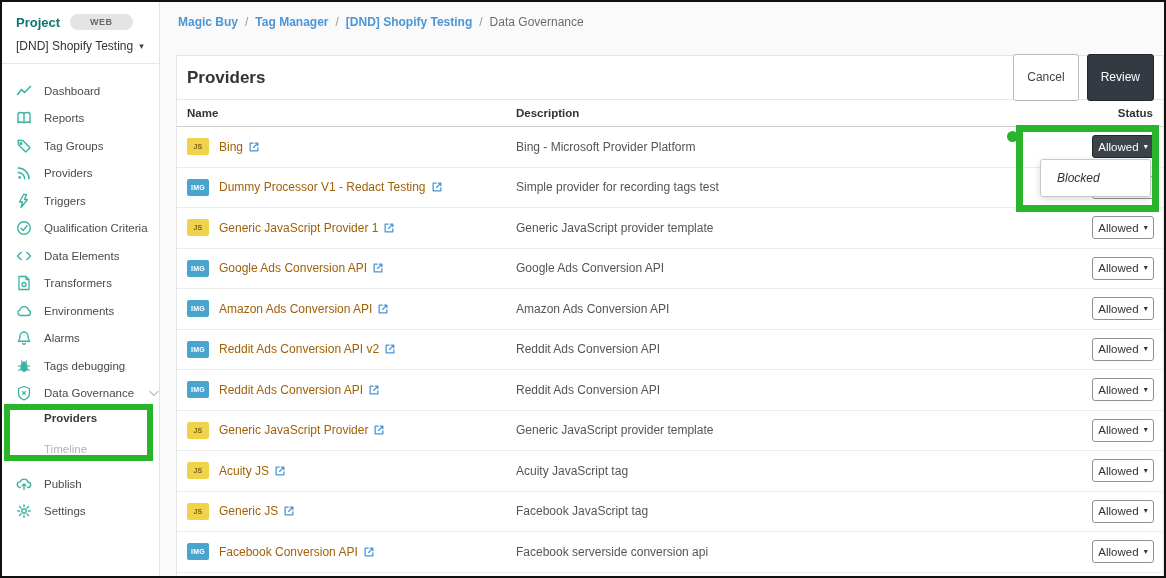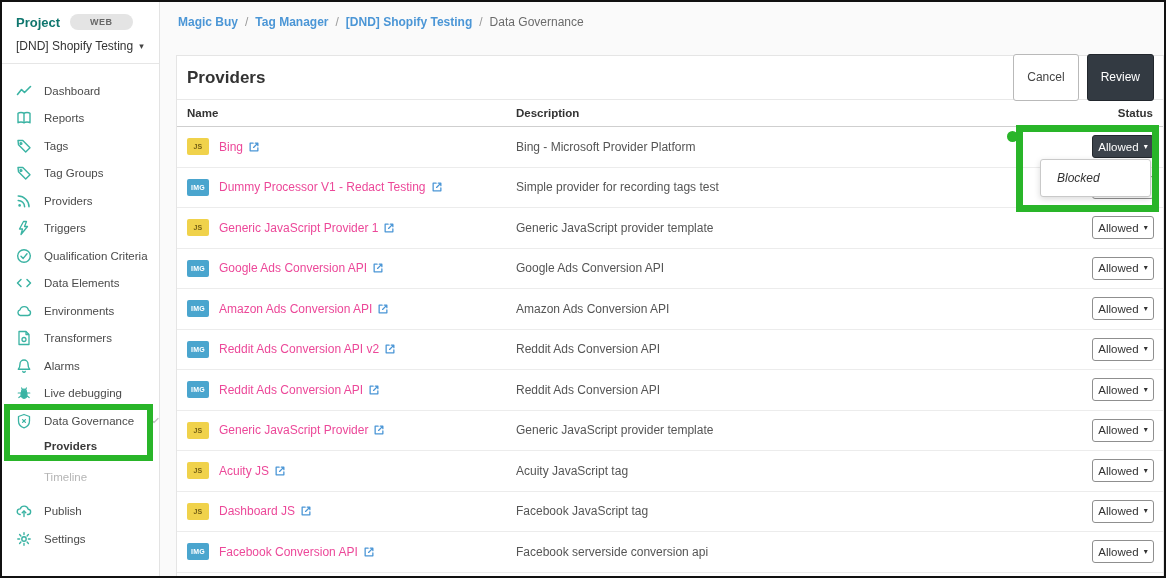--- a/index.html
+++ b/index.html
@@ -70,21 +70,21 @@
     padding-left: 10px; border-bottom: 1px solid #ececec; background: #fff;
   }
   .badge {
     width: 22px; height: 17px; border-radius: 2px; flex: 0 0 22px;
     display: flex; align-items: center; justify-content: center;
     font-size: 7px; font-weight: bold; letter-spacing: .2px;
   }
   .badge.js { background: #f0d24b; color: #756016; }
   .badge.img { background: #4aa5ce; color: #fff; }
   .plink {
-    margin-left: 10px; font-size: 12px; color: #ec4899; text-decoration: none; cursor: pointer;
+    margin-left: 10px; font-size: 12px; color: #a16207; text-decoration: none; cursor: pointer;
   }
   .ext { margin-left: 5px; display: inline-flex; cursor: pointer; }
   .desc { position: absolute; left: 339px; font-size: 12px; color: #555; }
   .status-btn {
     position: absolute; right: 9px; width: 62px; height: 23px;
     background: #fff; border: 1px solid #8f8f8f; border-radius: 3px;
     font-family: "Liberation Sans", sans-serif; font-size: 11.5px; color: #333;
     display: flex; align-items: center; justify-content: center; gap: 5px; cursor: pointer;
   }
   .status-btn .caret { color: #333; font-size: 8px; }
@@ -136,29 +136,20 @@
       <div class="nav-item">
         <span class="ic">
           <svg width="16" height="16" viewBox="0 0 16 16" fill="none" stroke="#3ab3a3" stroke-width="1.4" stroke-linecap="round" stroke-linejoin="round">
               <path d="M8 3.2 C6.6 2.2 3.4 2.2 2 3.2 V12.8 C3.4 11.8 6.6 11.8 8 12.8 C9.4 11.8 12.6 11.8 14 12.8 V3.2 C12.6 2.2 9.4 2.2 8 3.2 Z"></path>
               <line x1="8" y1="3.2" x2="8" y2="12.8"></line>
             </svg>
         </span>
         <span>Reports</span>
       </div>
 
-      <div class="nav-item">
-        <span class="ic">
-          <svg width="16" height="16" viewBox="0 0 16 16" fill="none" stroke="#3ab3a3" stroke-width="1.4" stroke-linejoin="round">
-              <path d="M2 2.5 h4.8 L14 9.7 L9.7 14 L2.5 6.8 Z"></path>
-              <circle cx="5" cy="5.5" r="0.9"></circle>
-            </svg>
-        </span>
-        <span>Tags</span>
-      </div>
 
       <div class="nav-item">
         <span class="ic">
           <svg width="16" height="16" viewBox="0 0 16 16" fill="none" stroke="#3ab3a3" stroke-width="1.4" stroke-linejoin="round">
               <path d="M2 2.5 h4.8 L14 9.7 L9.7 14 L2.5 6.8 Z"></path>
               <circle cx="5" cy="5.5" r="0.9"></circle>
             </svg>
         </span>
         <span>Tag Groups</span>
       </div>
@@ -198,36 +189,36 @@
           <svg width="16" height="16" viewBox="0 0 16 16" fill="none" stroke="#3ab3a3" stroke-width="1.5" stroke-linecap="round" stroke-linejoin="round">
               <polyline points="5,4.5 1.5,8 5,11.5"></polyline>
               <polyline points="11,4.5 14.5,8 11,11.5"></polyline>
             </svg>
         </span>
         <span>Data Elements</span>
       </div>
 
       <div class="nav-item">
         <span class="ic">
-          <svg width="16" height="16" viewBox="0 0 16 16" fill="none" stroke="#3ab3a3" stroke-width="1.4" stroke-linecap="round" stroke-linejoin="round">
-              <path d="M4.2 12.5 h7.6 a2.7 2.7 0 0 0 .6 -5.33 A4.3 4.3 0 0 0 4 6.9 a2.9 2.9 0 0 0 .2 5.6 Z"></path>
-            </svg>
-        </span>
-        <span>Environments</span>
-      </div>
-
-      <div class="nav-item">
-        <span class="ic">
           <svg width="16" height="16" viewBox="0 0 16 16" fill="none" stroke="#3ab3a3" stroke-width="1.3" stroke-linejoin="round">
               <path d="M3 1.5 h7 l3 3 V14.5 H3 Z"></path>
               <polyline points="10,1.5 10,4.5 13,4.5"></polyline>
               <circle cx="8" cy="9.5" r="2"></circle>
             </svg>
         </span>
         <span>Transformers</span>
+      </div>
+
+      <div class="nav-item">
+        <span class="ic">
+          <svg width="16" height="16" viewBox="0 0 16 16" fill="none" stroke="#3ab3a3" stroke-width="1.4" stroke-linecap="round" stroke-linejoin="round">
+              <path d="M4.2 12.5 h7.6 a2.7 2.7 0 0 0 .6 -5.33 A4.3 4.3 0 0 0 4 6.9 a2.9 2.9 0 0 0 .2 5.6 Z"></path>
+            </svg>
+        </span>
+        <span>Environments</span>
       </div>
 
       <div class="nav-item">
         <span class="ic">
           <svg width="16" height="16" viewBox="0 0 16 16" fill="none" stroke="#3ab3a3" stroke-width="1.4" stroke-linecap="round" stroke-linejoin="round">
               <path d="M8 2 a4 4 0 0 1 4 4 c0 3 1 4.5 1.7 5.2 H2.3 C3 10.5 4 9 4 6 a4 4 0 0 1 4 -4 Z"></path>
               <path d="M6.8 13.5 a1.3 1.3 0 0 0 2.4 0"></path>
             </svg>
         </span>
         <span>Alarms</span>
@@ -239,21 +230,21 @@
               <ellipse cx="8" cy="9.5" rx="3" ry="3.8" fill="#3ab3a3"></ellipse>
               <path d="M5.6 6.6 a2.4 2.4 0 0 1 4.8 0"></path>
               <path d="M5 8 H2.2"></path>
               <path d="M5 11 L2.8 12.5"></path>
               <path d="M11 8 H13.8"></path>
               <path d="M11 11 L13.2 12.5"></path>
               <path d="M6.6 4.8 L5.6 3"></path>
               <path d="M9.4 4.8 L10.4 3"></path>
             </svg>
         </span>
-        <span>Live debugging</span>
+        <span>Tags debugging</span>
       </div>
 
       <div class="nav-item">
         <span class="ic">
           <svg width="16" height="16" viewBox="0 0 16 16" fill="none" stroke="#3ab3a3" stroke-width="1.3" stroke-linecap="round" stroke-linejoin="round">
               <path d="M8 1.5 L13.5 3.5 V8 c0 3.5 -2.5 5.8 -5.5 6.8 C5 13.8 2.5 11.5 2.5 8 V3.5 Z"></path>
               <path d="M6.6 6.6 l2.8 2.8 M9.4 6.6 l-2.8 2.8"></path>
             </svg>
         </span>
         <span>Data Governance</span>
@@ -458,21 +449,21 @@
         </span>
       <span class="desc">Acuity JavaScript tag</span>
       <button class="status-btn">
           <span>Allowed</span>
           <span class="caret">▾</span>
         </button>
     </div>
 
     <div class="row">
       <span class="badge js">JS</span>
-      <a class="plink">Dashboard JS</a>
+      <a class="plink">Generic JS</a>
       <span class="ext">
           <svg width="12" height="12" viewBox="0 0 14 14" fill="none" stroke="#4b96d6" stroke-width="1.5" stroke-linecap="round" stroke-linejoin="round">
             <path d="M6 2.5 H2.5 V11.5 H11.5 V8"></path>
             <path d="M8.5 2.5 H11.5 V5.5 M11.5 2.5 L6.5 7.5"></path>
           </svg>
         </span>
       <span class="desc">Facebook JavaScript tag</span>
       <button class="status-btn">
           <span>Allowed</span>
           <span class="caret">▾</span>

